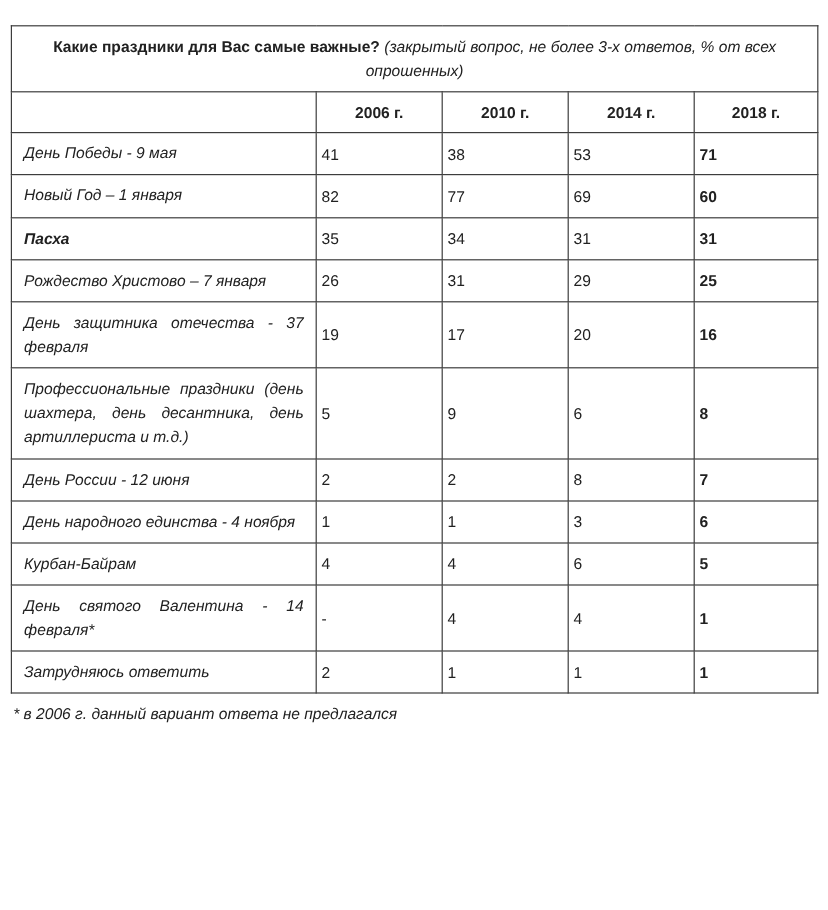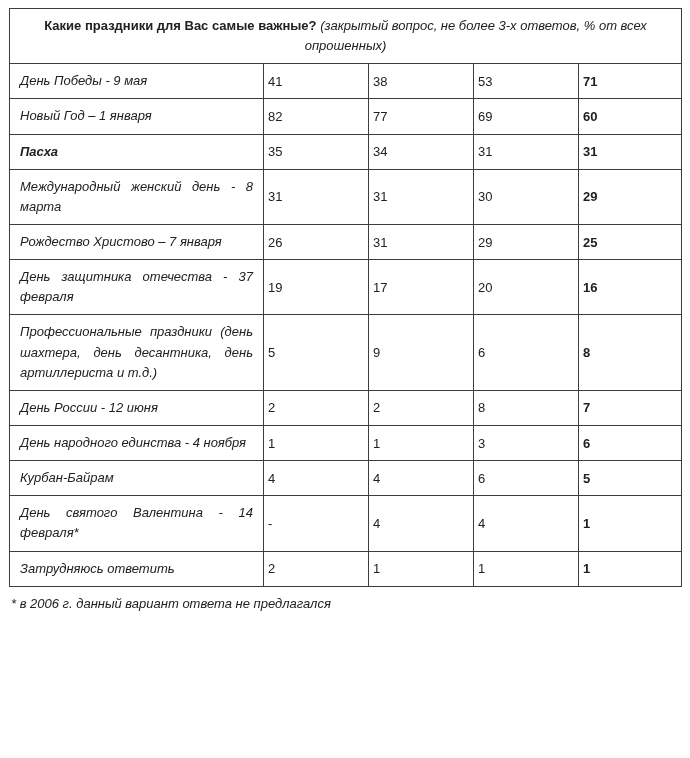--- a/index.html
+++ b/index.html
@@ -6,21 +6,21 @@
     margin: 0;
     padding: 0;
     background: #ffffff;
     font-family: "Liberation Sans", "DejaVu Sans", sans-serif;
     color: #212121;
   }
   .page {
     width: 690px;
     height: 758px;
     box-sizing: border-box;
-    padding: 8px 9px 0 9px;
+    padding: 21px 9px 0 9px;
     background: #ffffff;
   }
   table.survey {
     border-collapse: collapse;
     width: 672px;
     table-layout: fixed;
   }
   table.survey td {
     border: 1px solid #3d3d3d;
     font-size: 13px;
@@ -83,20 +83,27 @@
       <col style="width: 105px;">
       <col style="width: 103px;">
     </colgroup>
     <thead>
       <tr>
         <td class="title-cell" colspan="5">
           <span class="title-bold">Какие праздники для Вас самые важные?</span>
           <span class="title-italic">(закрытый вопрос, не более 3-х ответов, % от всех опрошенных)</span>
         </td>
       </tr>
+      <tr>
+        <td class="corner"></td>
+        <td class="col-header">2006 г.</td>
+        <td class="col-header">2010 г.</td>
+        <td class="col-header">2014 г.</td>
+        <td class="col-header">2018 г.</td>
+      </tr>
     </thead>
     <tbody>
         <tr>
           <td class="label">День Победы - 9 мая</td>
           <td class="value">41</td>
           <td class="value">38</td>
           <td class="value">53</td>
           <td class="value last">71</td>
         </tr>
         <tr>
@@ -105,27 +112,20 @@
           <td class="value">77</td>
           <td class="value">69</td>
           <td class="value last">60</td>
         </tr>
         <tr>
           <td class="label bold">Пасха</td>
           <td class="value">35</td>
           <td class="value">34</td>
           <td class="value">31</td>
           <td class="value last">31</td>
-        </tr>
-        <tr>
-          <td class="label">Международный женский день - 8 марта</td>
-          <td class="value">31</td>
-          <td class="value">31</td>
-          <td class="value">30</td>
-          <td class="value last">29</td>
         </tr>
         <tr>
           <td class="label">Рождество Христово – 7 января</td>
           <td class="value">26</td>
           <td class="value">31</td>
           <td class="value">29</td>
           <td class="value last">25</td>
         </tr>
         <tr>
           <td class="label">День защитника отечества - 37 февраля</td>

